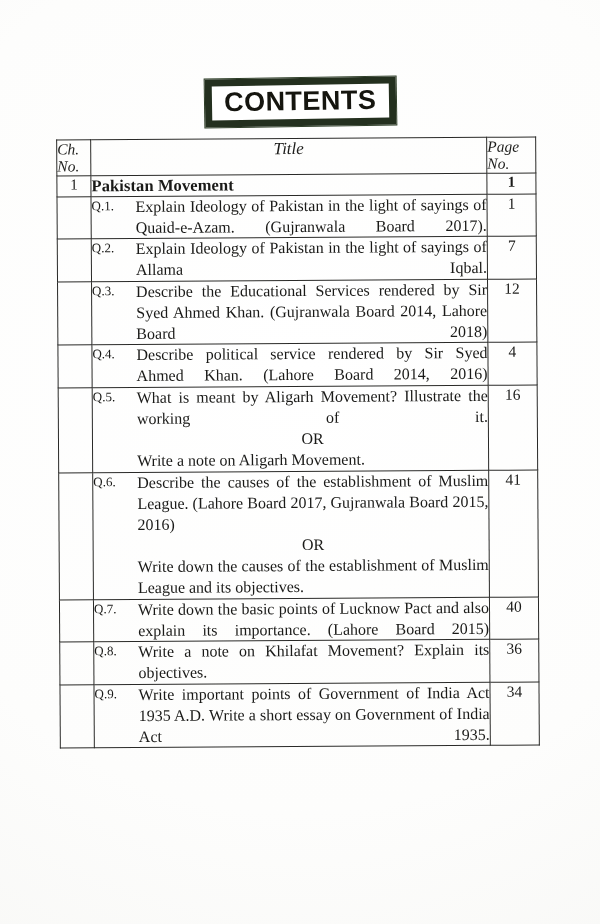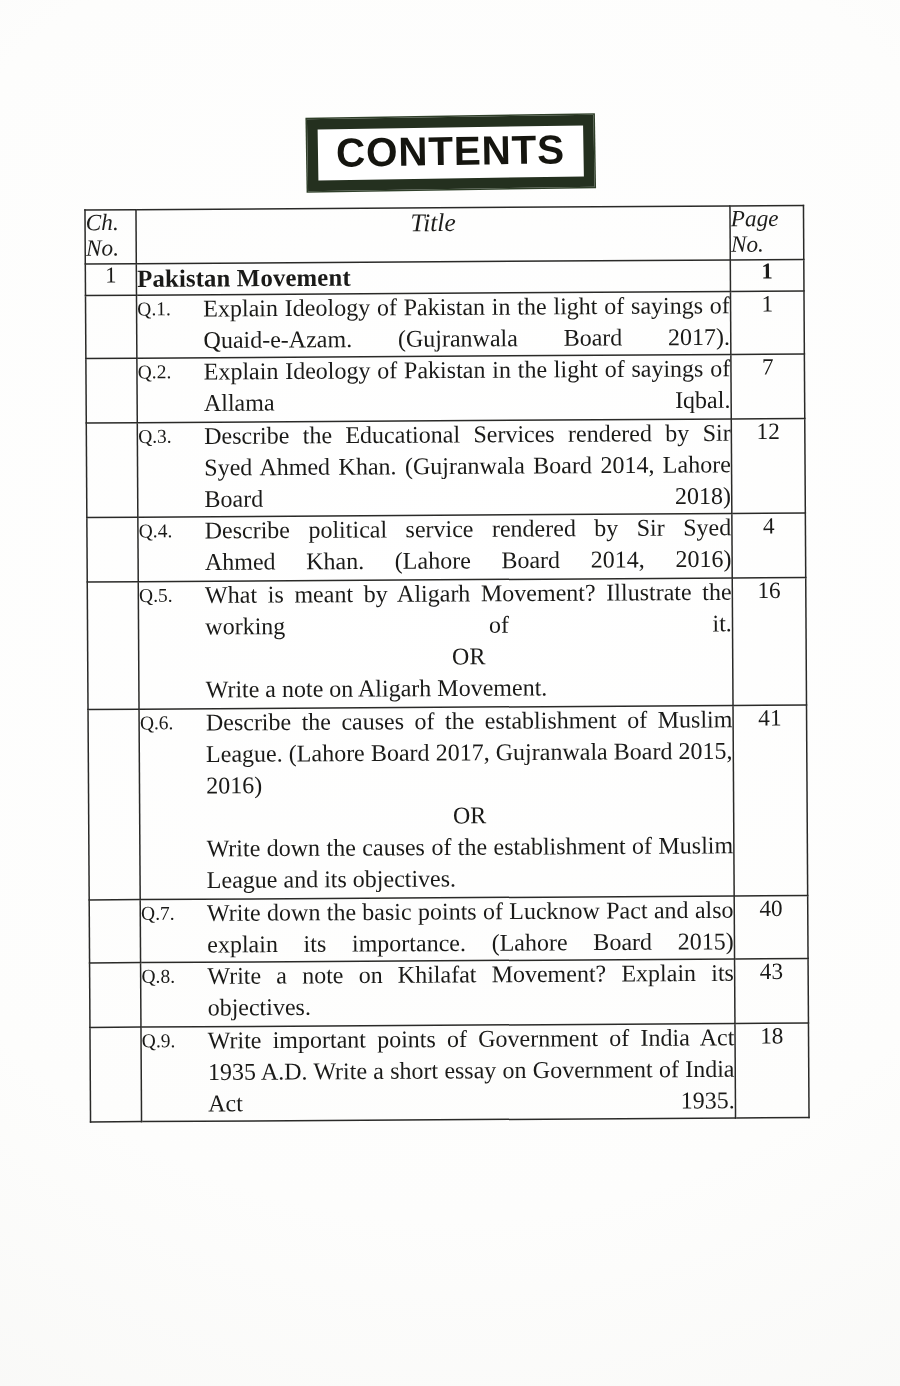--- a/index.html
+++ b/index.html
@@ -289,31 +289,31 @@
       <tr>
         <td class="pad-ch"></td>
         <td class="q-cell">
           <div class="q-line">
             <span class="q-num">Q.8.</span>
             <span class="q-body">
               <div class="just">Write a note on Khilafat Movement? Explain its objectives.</div>
             </span>
           </div>
         </td>
-        <td class="q-page">43</td>
+        <td class="q-page">36</td>
       </tr>
 
       <tr>
         <td class="pad-ch"></td>
         <td class="q-cell">
           <div class="q-line">
             <span class="q-num">Q.9.</span>
             <span class="q-body">
               <div class="just spread">Write important points of Government of India Act 1935 A.D. Write a short essay on Government of India Act 1935.</div>
             </span>
           </div>
         </td>
-        <td class="q-page">18</td>
+        <td class="q-page">34</td>
       </tr>
     </tbody>
   </table>
 
 </div>
 
 </body></html>

